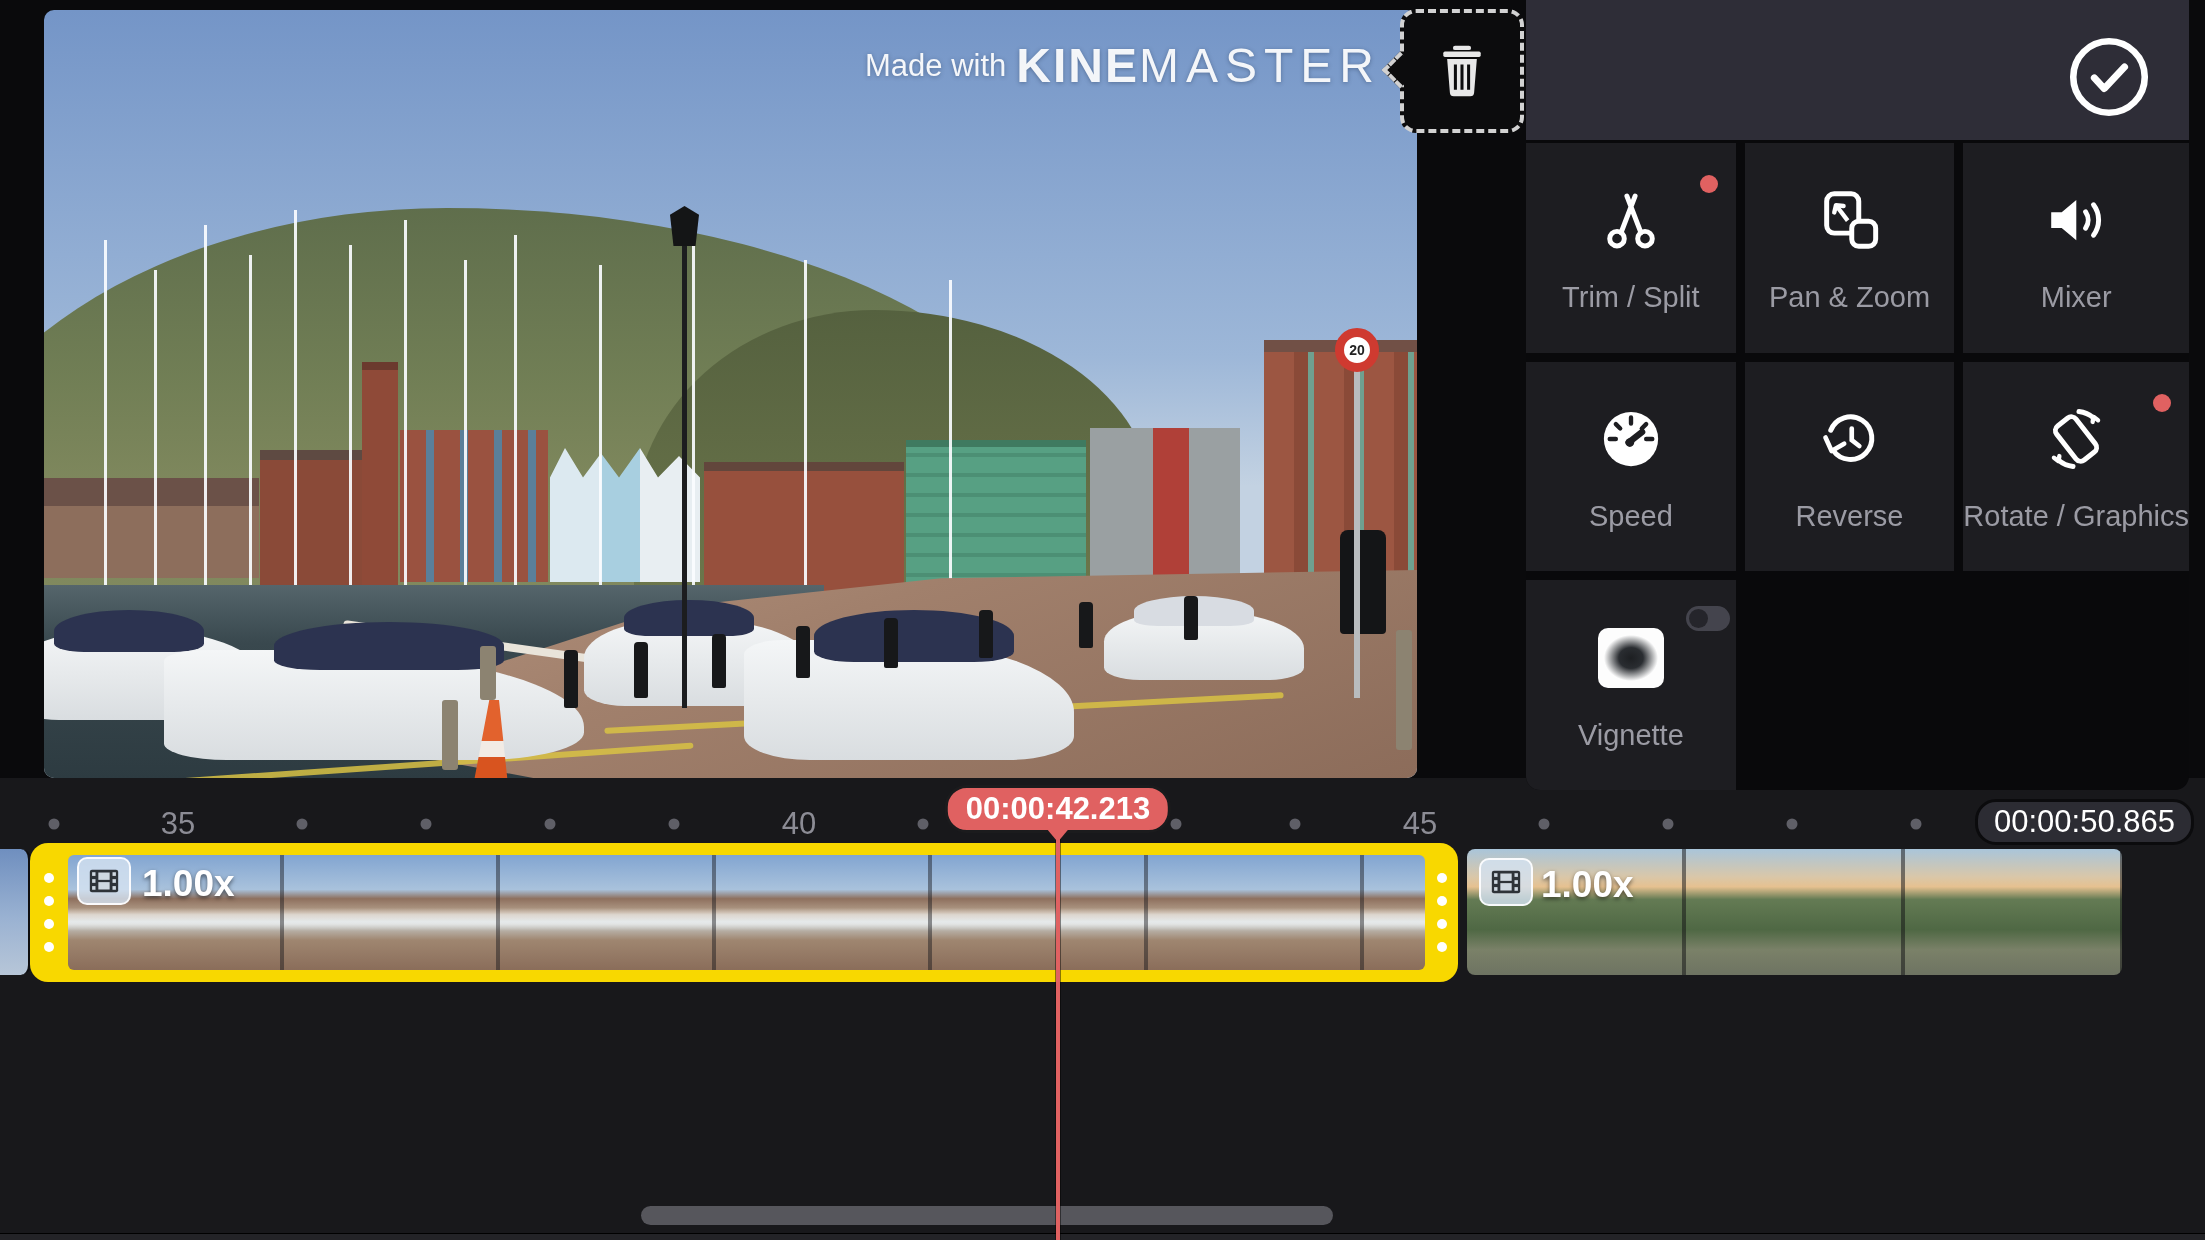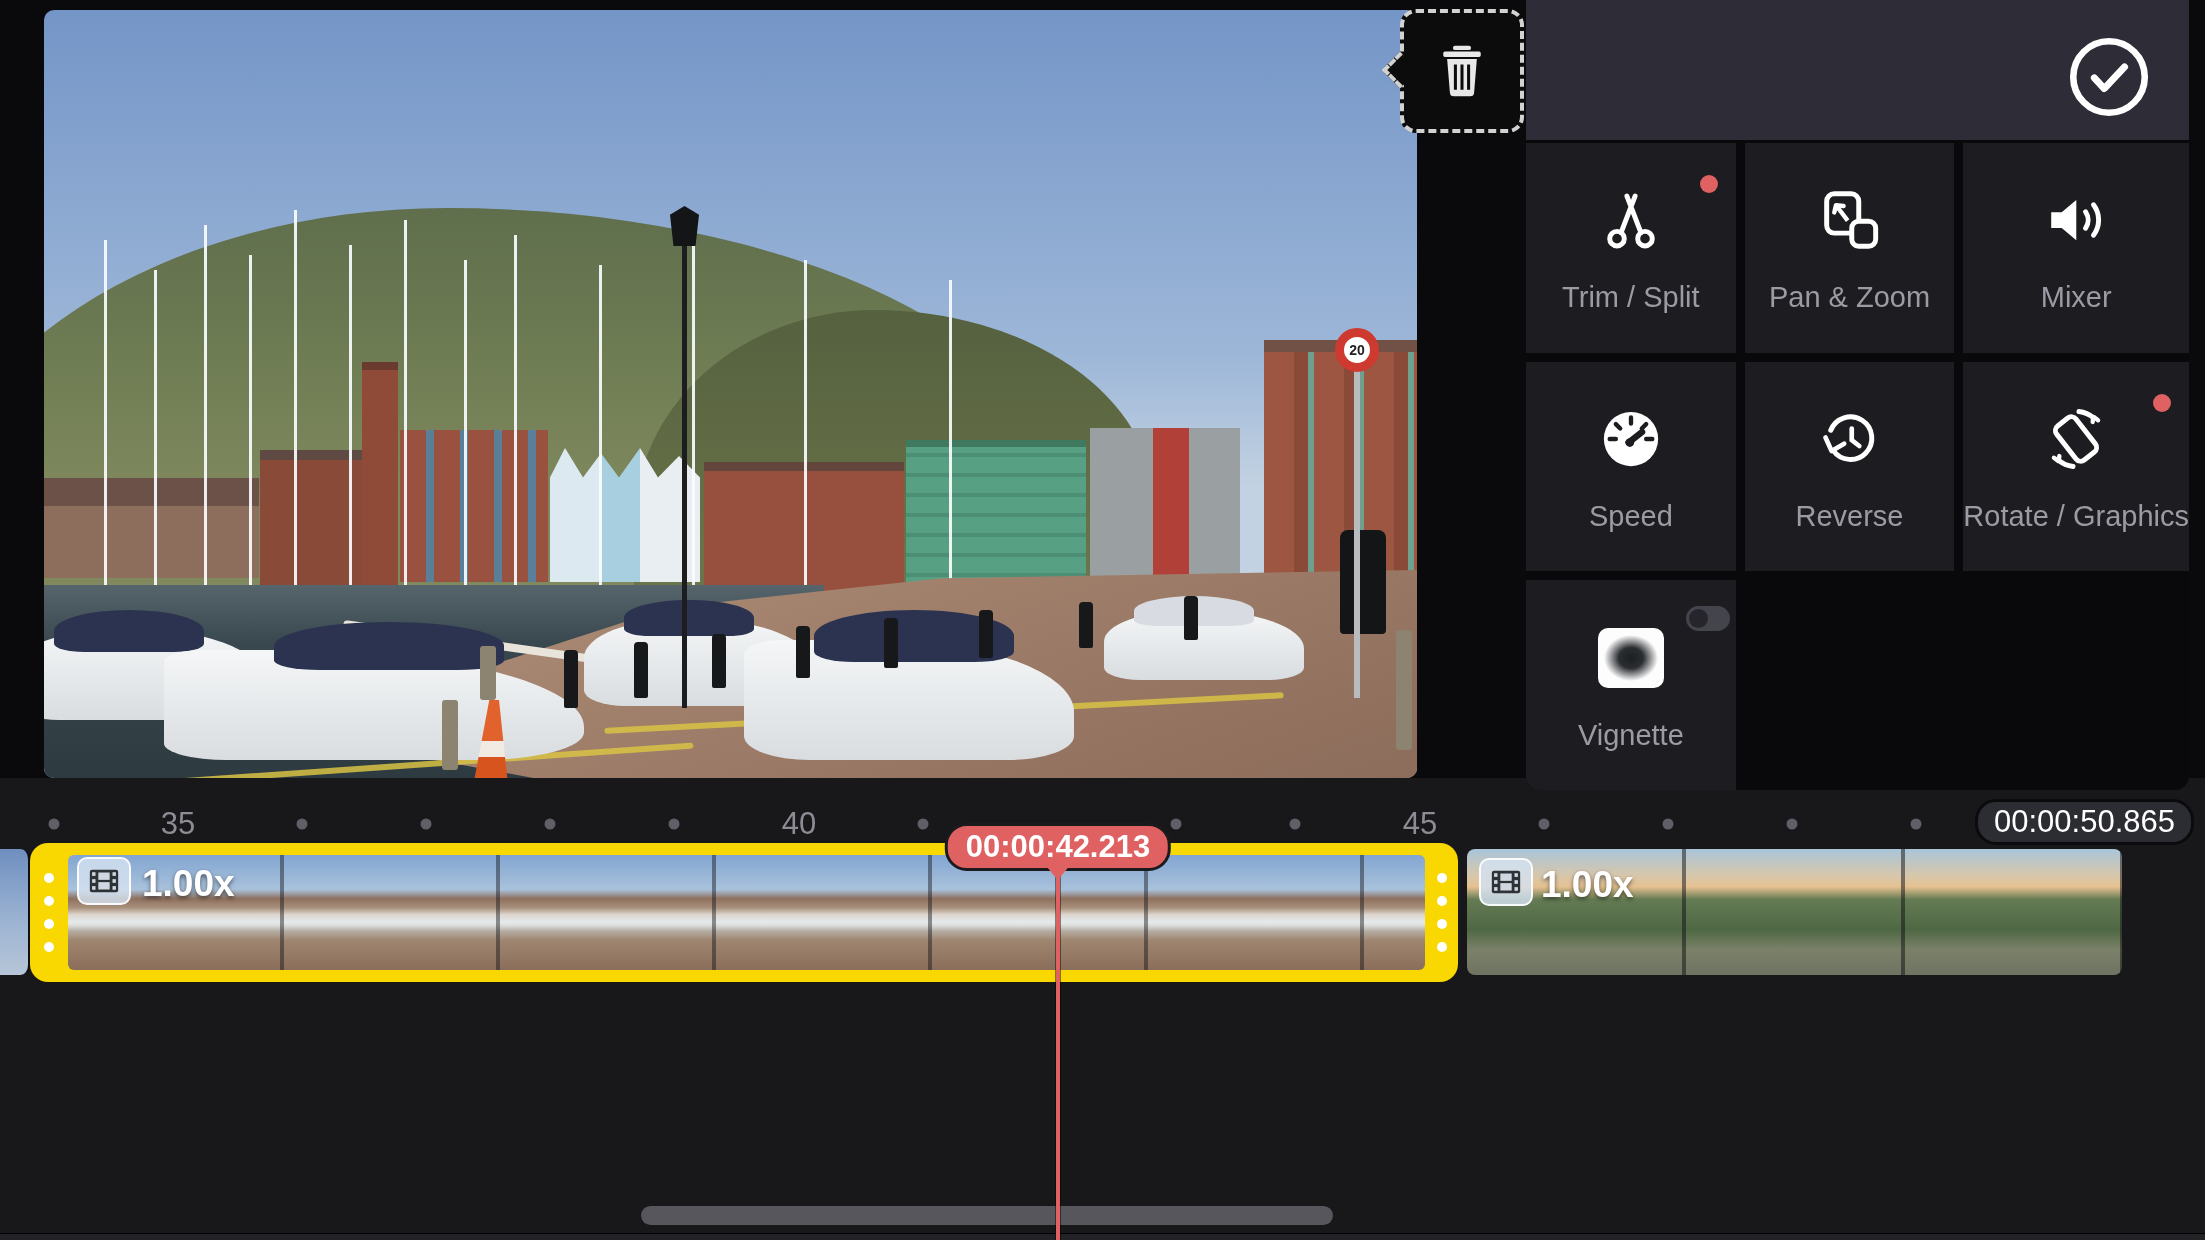--- a/index.html
+++ b/index.html
@@ -71,21 +71,21 @@
 
   
   .timeline{position:absolute;left:0;top:778px;width:2205px;height:462px;background:#18181b;}
   .ruler{position:absolute;left:0;top:12px;width:100%;height:56px;margin-left:16px;}
   .rdot{position:absolute;top:34px;width:11px;height:11px;border-radius:50%;background:#5f5f67;transform:translate(-50%,-50%);}
   .rlabel{position:absolute;top:34px;transform:translate(-50%,-50%);color:#8c8c95;font-size:31px;}
   .duration-pill{position:absolute;right:27px;top:9px;height:40px;padding:0 16px;border-radius:21px;
                  background:#2c2c33;border:3px solid #0b0b0d;color:#fff;font-size:31px;line-height:40px;}
   .time-pill{position:absolute;left:1058px;top:7px;transform:translateX(-50%);height:42px;padding:0 18px;
              border-radius:22px;background:var(--red,#e06161);border:3px solid #1b1b1d;color:#fff;
-             font-size:31px;font-weight:600;line-height:42px;z-index:30;margin-top:38px;}
+             font-size:31px;font-weight:600;line-height:42px;z-index:30;}
   .time-pill::after{content:"";position:absolute;left:50%;bottom:-12px;transform:translateX(-50%);
              border:10px solid transparent;border-top:12px solid var(--red,#e06161);border-bottom:0;}
   .playhead{position:absolute;left:1056px;top:60px;width:4px;height:402px;background:var(--red,#e06161);
             box-shadow:0 0 0 1px rgba(0,0,0,.45);z-index:25;}
 
   .clip-sliver{position:absolute;left:0;top:71px;width:28px;height:126px;border-radius:0 10px 10px 0;
                background:linear-gradient(180deg,#6f8fbf,#9ab2d2 55%,#b7c6d8);border-right:3px solid #0e0e10;}
   .clip-selected{position:absolute;left:30px;top:65px;width:1428px;height:139px;background:var(--yellow,#f8d800);
                  border-radius:18px;z-index:10;}
   .clip-inner{position:absolute;left:38px;top:12px;width:1357px;height:115px;border-radius:6px;overflow:hidden;
@@ -171,20 +171,23 @@
     <div class="post" style="left:398px;top:690px;height:70px;"></div>
     <div class="post" style="left:436px;top:636px;height:54px;"></div>
     <div class="post" style="left:1352px;top:620px;height:120px;"></div>
     <div class="bin"></div>
     <div class="lamp"></div>
     <div class="lamphead"></div>
     <div class="signpole"></div>
     <div class="sign20">20</div>
     <div class="cone"></div>
 
+    <div class="watermark">
+      <span class="wm-pre">Made with</span><span class="wm-bold">KINE</span><span class="wm-light">MASTER</span>
+    </div>
   </div>
 
   <div class="trash">
     <div class="trash-tail"></div>
     <span>
       <svg width="66" height="66" viewBox="0 0 24 24" fill="none" stroke="#e8e8e8" stroke-width="1.6">
         <path d="M9.5 3.6h5" stroke-linecap="round"></path>
         <rect x="5.2" y="4.9" width="13.6" height="2" rx="0.6" fill="#e8e8e8" stroke="none"></rect>
         <path d="M6.6 7.6h10.8l-1 12.3a1.4 1.4 0 0 1-1.4 1.3H9a1.4 1.4 0 0 1-1.4-1.3z" fill="#e8e8e8" stroke="none"></path>
         <path d="M9.6 9.6v9.2M12 9.6v9.2M14.4 9.6v9.2" stroke="#0c0c0d" stroke-width="1.1"></path>

